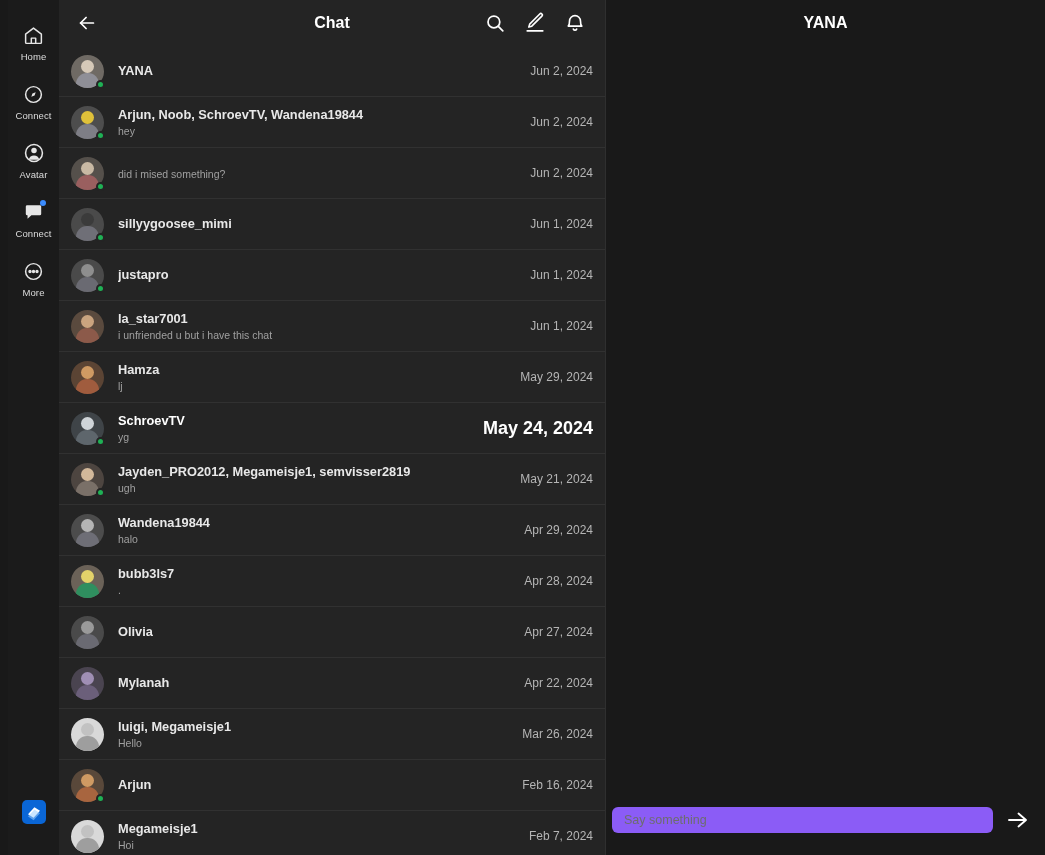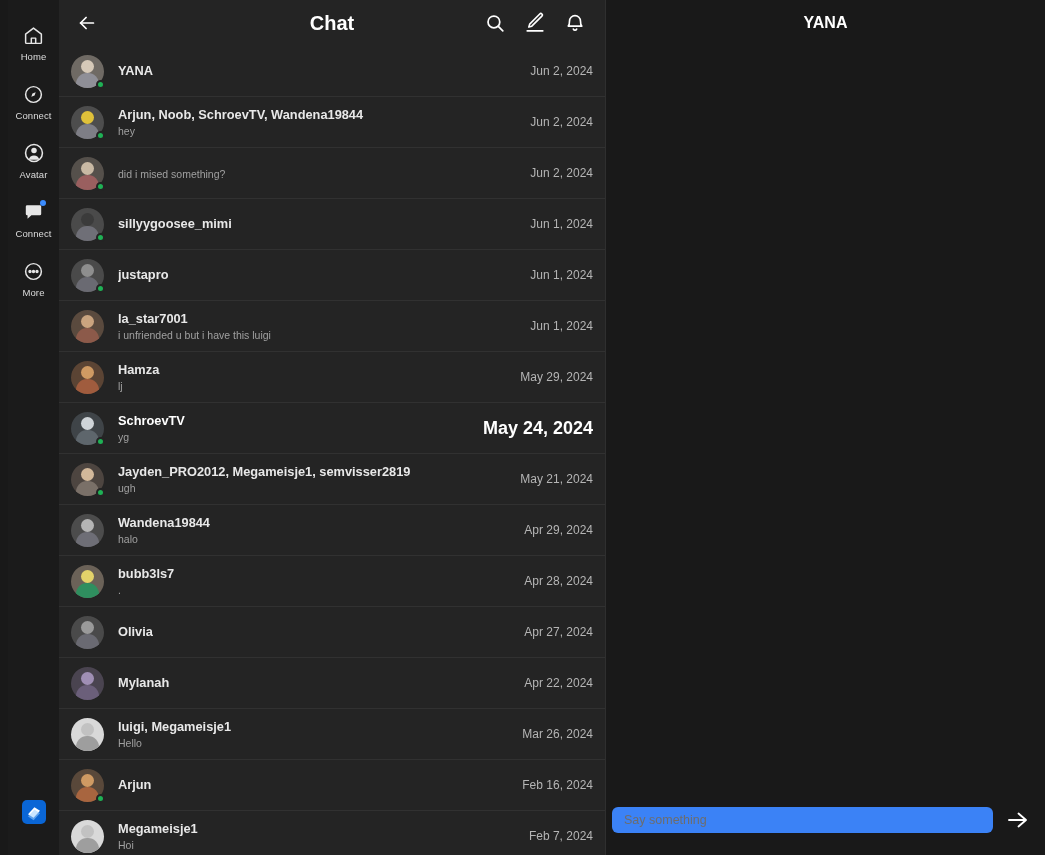--- a/index.html
+++ b/index.html
@@ -83,21 +83,21 @@
   .back-arrow {
     width: 28px; height: 28px;
     display: flex; align-items: center; justify-content: center;
     color: #fff;
     cursor: pointer;
   }
   .chat-title {
     position: absolute;
     left: 0; right: 0;
     text-align: center;
-    font-size: 20px;
+    font-size: 16px;
     font-weight: bold;
     color: #ffffff;
     pointer-events: none;
   }
   .header-actions {
     margin-left: auto;
     display: flex;
     align-items: center;
     gap: 16px;
     z-index: 2;
@@ -218,21 +218,21 @@
     height: 56px;
     display: flex;
     align-items: center;
     padding: 0 14px 14px 6px;
     gap: 12px;
   }
   .msg-input {
     flex: 1;
     height: 26px;
     border-radius: 6px;
-    background: #3b82f6;
+    background: #8b5cf6;
     border: none;
     outline: none;
     padding: 0 12px;
     font-size: 12.5px;
     color: #2b2b2b;
     font-family: "Liberation Sans", sans-serif;
   }
   .msg-input::placeholder { color: #6d6d6d; }
   .send-btn {
     width: 26px; height: 26px;
@@ -412,21 +412,21 @@
         </div>
         <div class="chat-row">
           <div class="avatar-wrap">
             <div class="avatar" style="background: rgb(90, 74, 62);">
               <div class="head" style="background: rgb(202, 164, 127);"></div>
               <div class="body" style="background: rgb(140, 90, 74);"></div>
             </div>
           </div>
           <div class="row-mid">
             <div class="row-name">la_star7001</div>
-            <div class="row-preview">i unfriended u but i have this luigi</div>
+            <div class="row-preview">i unfriended u but i have this chat</div>
           </div>
           <div class="row-date">Jun 1, 2024</div>
         </div>
         <div class="chat-row">
           <div class="avatar-wrap">
             <div class="avatar" style="background: rgb(91, 68, 52);">
               <div class="head" style="background: rgb(207, 154, 99);"></div>
               <div class="body" style="background: rgb(160, 92, 62);"></div>
             </div>
           </div>

